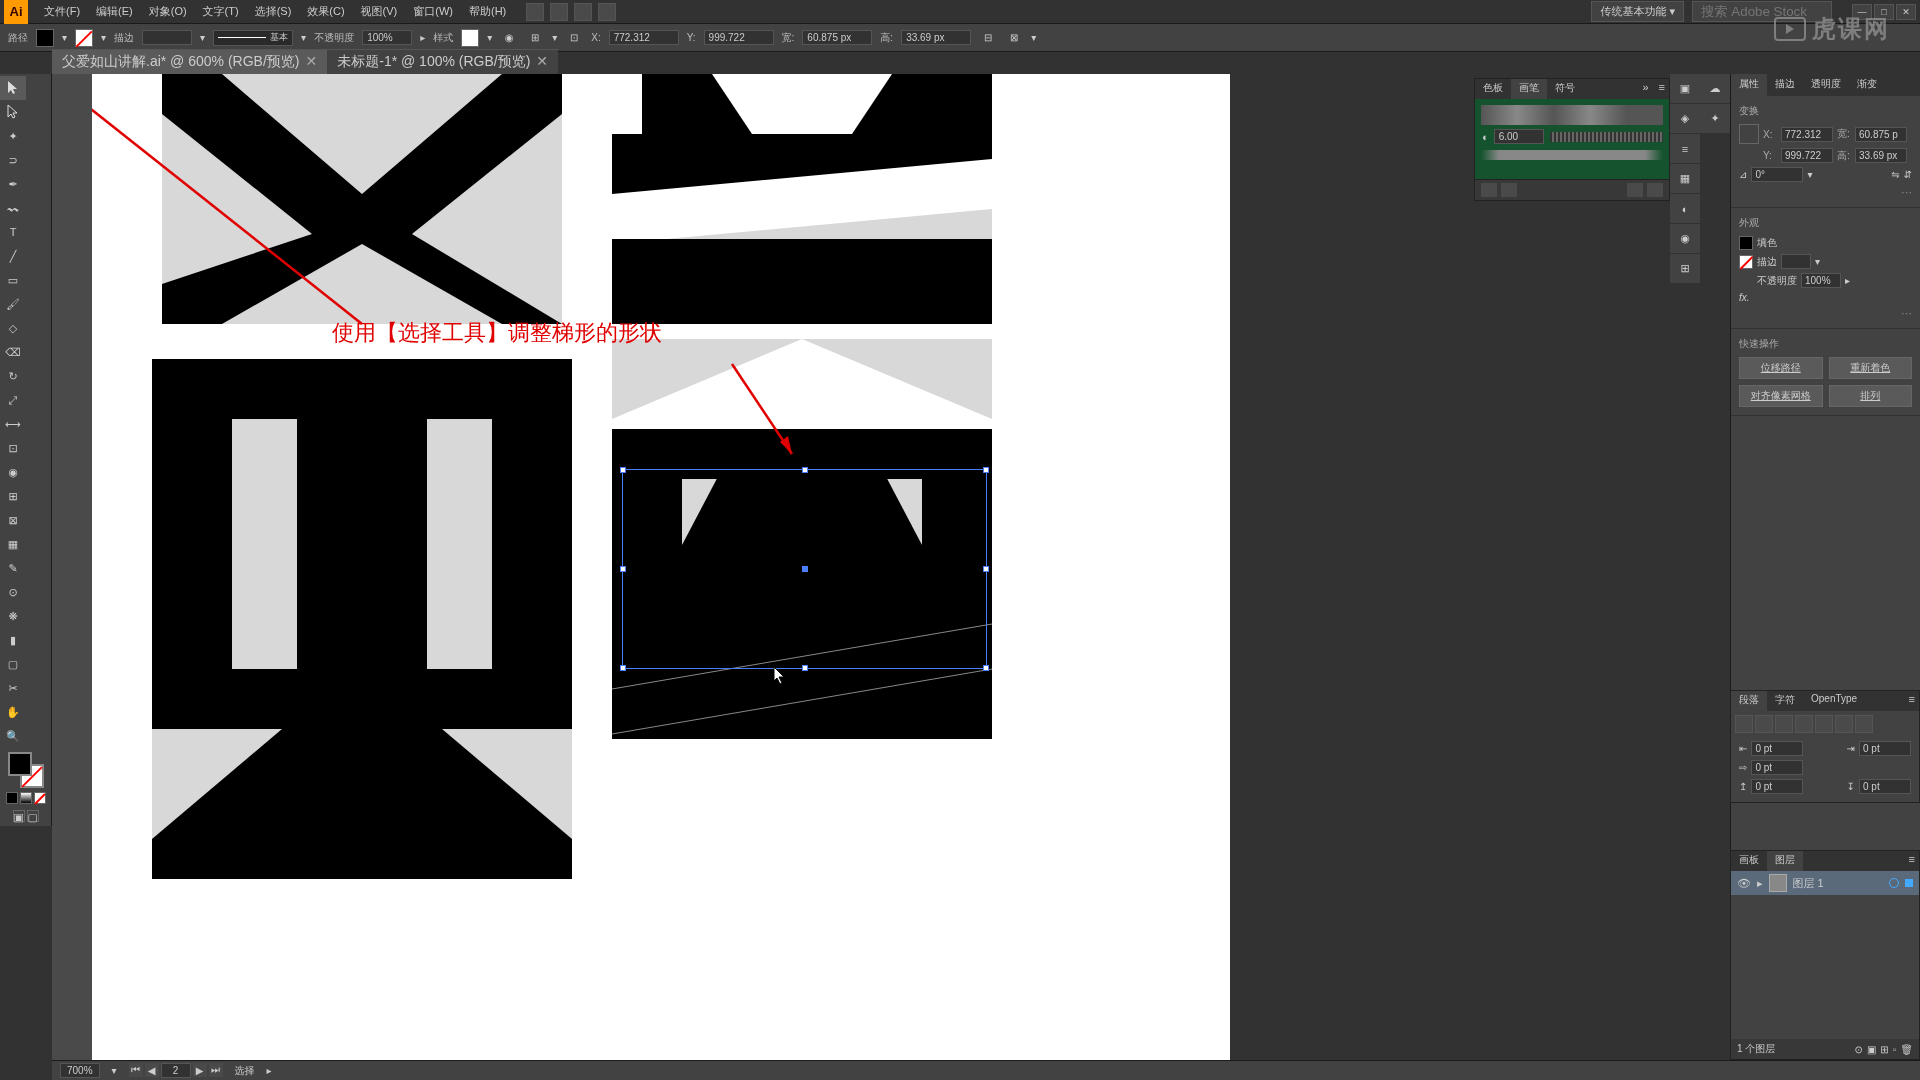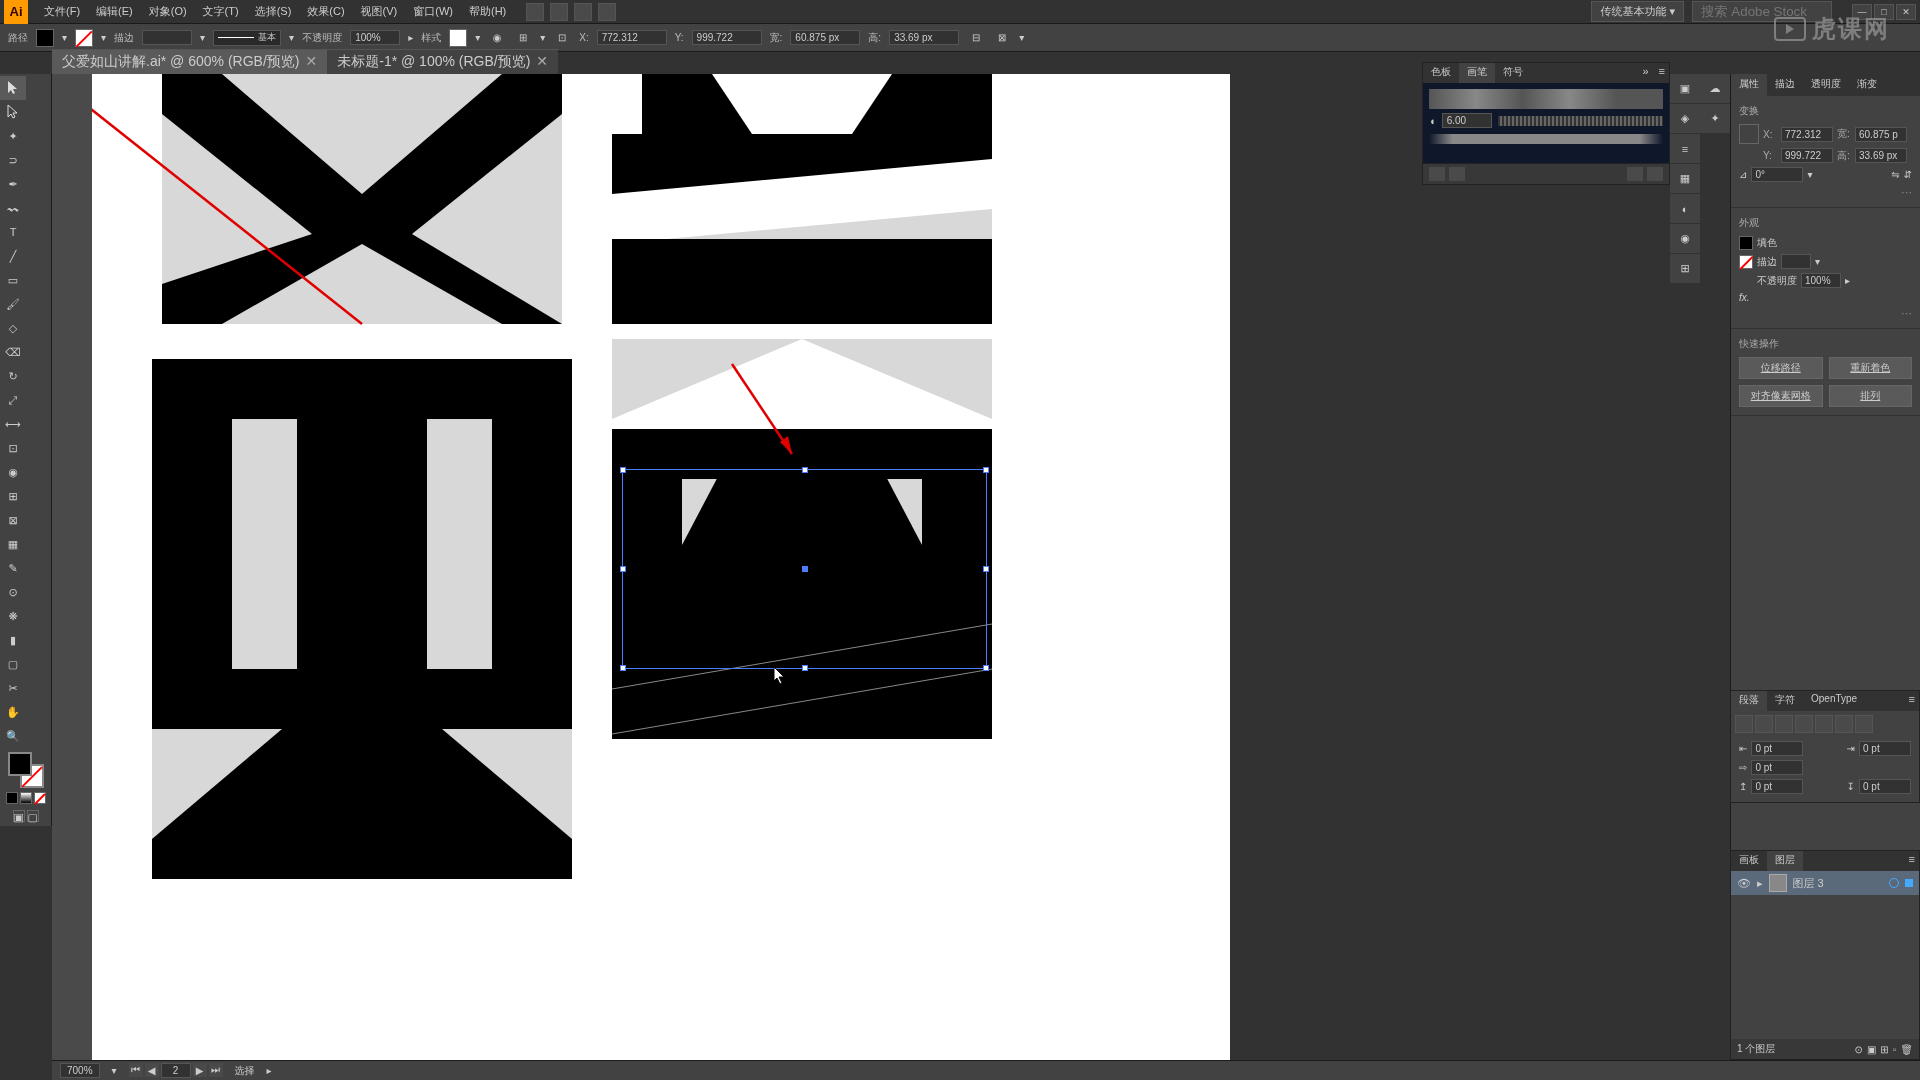--- a/index.html
+++ b/index.html
@@ -17,21 +17,21 @@
 
 
 .controlbar { height: 28px; background: #424242; display: flex; align-items: center; padding: 0 8px; gap: 8px; border-bottom: 1px solid #1a1a1a; font-size: 10px; }
 .ctrl-label { color: #bbb; }
 .swatch-sq { width: 18px; height: 18px; border: 1px solid #666; }
 .swatch-black { background: #000; }
 .swatch-none { background: #fff; position: relative; }
 .swatch-none::after { content: ''; position: absolute; width: 140%; height: 2px; background: red; top: 50%; left: -20%; transform: rotate(-45deg); }
 .ctrl-input { background: #323232; border: 1px solid #555; color: #ccc; padding: 1px 4px; width: 50px; font-size: 10px; }
 .ctrl-input-wide { width: 70px; }
-.stroke-preview { width: 68px; height: 16px; background: #2a2a2a; border: 1px solid #555; display: flex; align-items: center; padding: 0 4px; }
+.stroke-preview { width: 80px; height: 16px; background: #2a2a2a; border: 1px solid #555; display: flex; align-items: center; padding: 0 4px; }
 .stroke-line { height: 1px; background: #fff; flex: 1; }
 .icon-sm { width: 18px; height: 18px; display: flex; align-items: center; justify-content: center; border: 1px solid transparent; }
 
 
 .tabbar { height: 22px; background: #323232; display: flex; align-items: flex-end; padding-left: 52px; }
 .doc-tab { background: #424242; padding: 3px 10px; border-top: 1px solid #555; display: flex; gap: 6px; font-size: 14px; }
 .doc-tab.active { background: #5a5a5a; }
 .tab-close { color: #aaa; cursor: pointer; }
 
 
@@ -58,21 +58,21 @@
 .sel-handle { position: absolute; width: 6px; height: 6px; background: #fff; border: 1px solid #4a7eff; }
 
 
 .cursor-arrow { position: absolute; pointer-events: none; }
 
 
 .right-dock { position: absolute; right: 190px; top: 74px; width: 30px; background: #424242; display: flex; flex-direction: column; }
 .right-dock2 { position: absolute; right: 220px; top: 74px; width: 30px; background: #424242; display: flex; flex-direction: column; }
 .dock-icon { width: 30px; height: 30px; display: flex; align-items: center; justify-content: center; border-bottom: 1px solid #323232; }
 
-.float-panel { position: absolute; right: 250px; top: 62px; width: 248px; background: #0f172a; border: 1px solid #222; }
+.float-panel { position: absolute; right: 250px; top: 78px; width: 196px; background: #14532d; border: 1px solid #222; }
 .panel-tabs { display: flex; background: #323232; height: 20px; }
 .panel-tab { padding: 2px 8px; font-size: 10px; }
 .panel-tab.active { background: #424242; }
 .panel-body { padding: 6px; min-height: 80px; }
 .brush-strip { height: 20px; background: linear-gradient(90deg, #555 0%, #888 20%, #555 40%, #888 60%, #555 80%); margin-bottom: 4px; }
 .brush-row { display: flex; align-items: center; gap: 6px; }
 .panel-footer { display: flex; justify-content: flex-end; gap: 4px; padding: 3px 6px; background: #383838; border-top: 1px solid #222; }
 .pf-icon { width: 16px; height: 14px; background: #4a4a4a; }
 
 
@@ -302,20 +302,21 @@
       <div class="sel-handle" style="left:-3px;bottom:-3px"></div>
       <div class="sel-handle" style="left:50%;bottom:-3px;margin-left:-3px"></div>
       <div class="sel-handle" style="right:-3px;bottom:-3px"></div>
     </div>
 
     <svg style="position:absolute;left:0;top:0;width:900px;height:700px;pointer-events:none">
       <line x1="-20" y1="20" x2="270" y2="250" stroke="#e00000" stroke-width="2.5"></line>
       <line x1="640" y1="290" x2="700" y2="380" stroke="#e00000" stroke-width="2.5"></line>
       <polygon points="700,380 688,368 696,362" fill="#e00000"></polygon>
     </svg>
+    <div class="annotation-text" style="left:240px;top:244px">使用【选择工具】调整梯形的形状</div>
   </div>
 
   <svg class="cursor-arrow" style="left:720px;top:592px;width:20px;height:20px">
     <path d="M2 1 L2 15 L5 12 L8 18 L10 17 L7 11 L12 11 Z" fill="#fff" stroke="#000" stroke-width="1"></path>
   </svg>
 </div>
 
 <div class="float-panel">
   <div class="panel-tabs">
     <div class="panel-tab">色板</div>
@@ -466,21 +467,21 @@
 <div class="layers-panel">
   <div class="panel-tabs">
     <div class="panel-tab">画板</div>
     <div class="panel-tab active">图层</div>
     <div style="margin-left:auto;padding:2px 4px">≡</div>
   </div>
   <div class="layer-row">
     <span class="eye-icon">👁</span>
     <span>▸</span>
     <div class="layer-thumb"></div>
-    <span>图层 3</span>
+    <span>图层 1</span>
     <div style="margin-left:auto;width:10px;height:10px;border:1px solid #4af;border-radius:50%"></div>
     <div style="width:8px;height:8px;background:#4af"></div>
   </div>
   <div class="layers-footer">
     <span>1 个图层</span>
     <div style="flex:1"></div>
     <span>⊙</span>
     <span>▣</span>
     <span>⊞</span>
     <span>▫</span>

